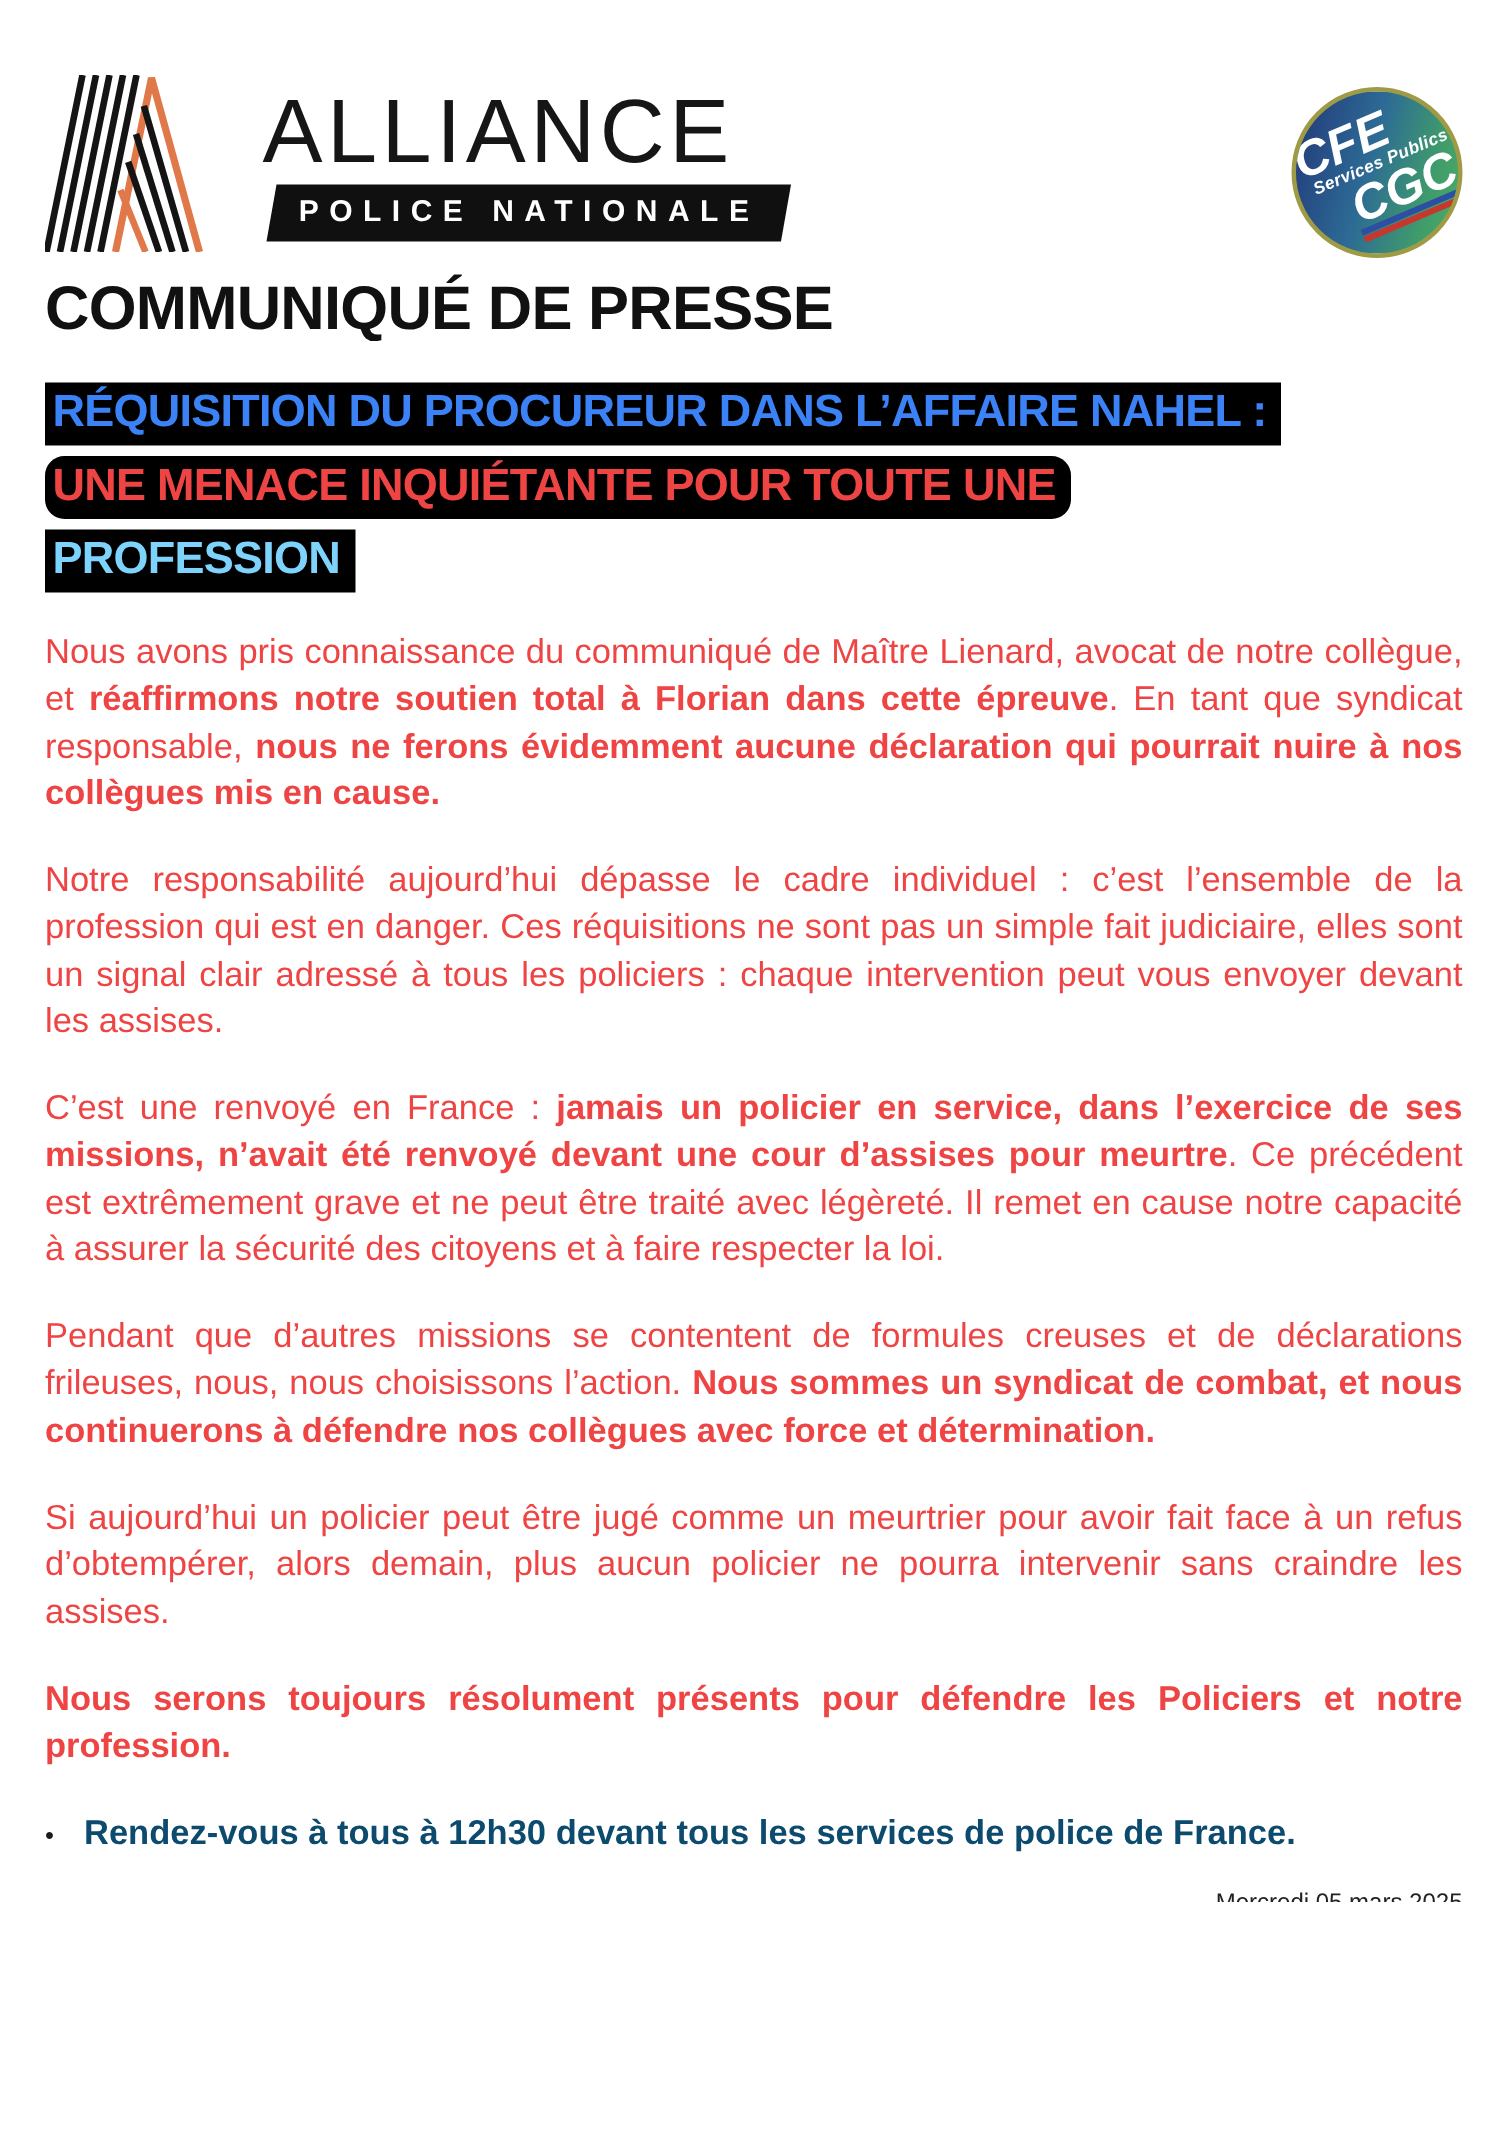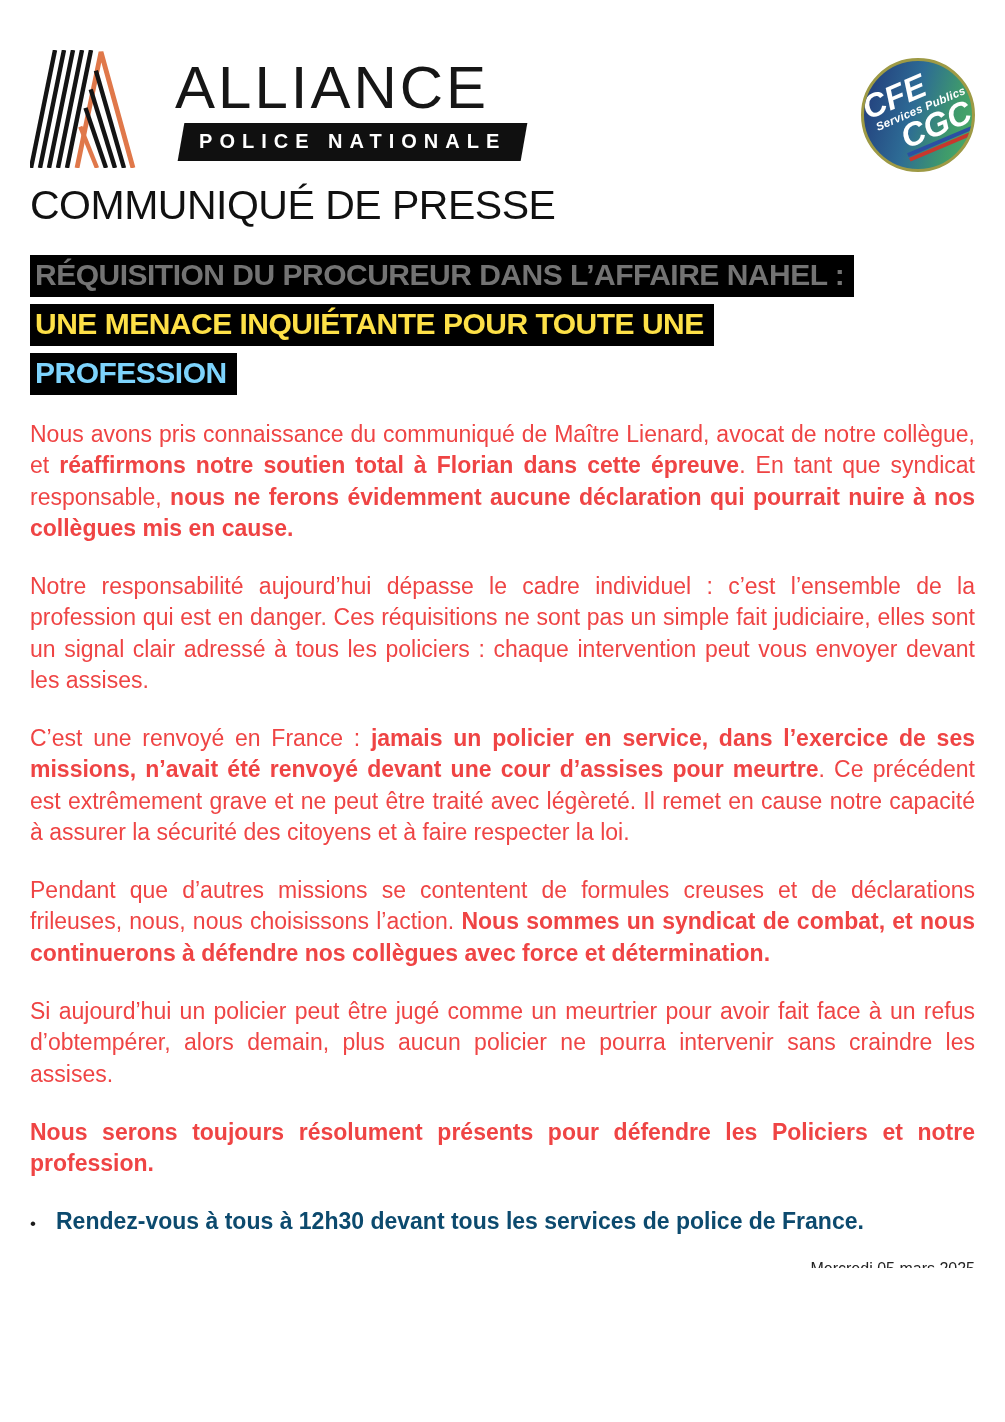--- a/index.html
+++ b/index.html
@@ -52,21 +52,21 @@
   .badge-cfe { font-size:33px; line-height:0.85; margin-right:30px; }
   .badge-sp  { font-size:11.5px; letter-spacing:0.3px; margin:1px 0 0 10px; white-space:nowrap; }
   .badge-cgc { font-size:33px; line-height:0.9; margin-left:26px; }
   .badge-stripes { margin-left:26px; width:76px; margin-top:1px; }
   .stripe { height:4px; }
   .stripe + .stripe { margin-top:1px; }
 
   
   .doc-type {
     margin-top:10px;
-    font-size:41px; font-weight:400; letter-spacing:-0.5px; color:#111111;
+    font-size:41px; font-weight:700; letter-spacing:-0.5px; color:#111111;
   }
 
   
   .headline { margin-top:26px; }
   .headline-line {
     display:table;
     color:#ffffff; background:#000000;
     font-size:30px; font-weight:700; letter-spacing:-0.5px;
     padding:3px 10px 5px 5px;
     margin-bottom:7px;
@@ -135,22 +135,22 @@
           </div>
         </div>
       </div>
 
     </div>
 
     <h1 class="doc-type">COMMUNIQUÉ DE PRESSE</h1>
   </header>
 
   <section class="headline" id="headline">
-      <div class="headline-line" style="background: rgb(0, 0, 0); color: #737373;">RÉQUISITION DU PROCUREUR DANS L’AFFAIRE NAHEL :</div>
-      <div class="headline-line" style="background: rgb(0, 0, 0); color: #fde047;">UNE MENACE INQUIÉTANTE POUR TOUTE UNE</div>
+      <div class="headline-line" style="background: rgb(0, 0, 0); color: #3b82f6;">RÉQUISITION DU PROCUREUR DANS L’AFFAIRE NAHEL :</div>
+      <div class="headline-line" style="background: rgb(0, 0, 0); color: #ef4444; border-radius: 13px;">UNE MENACE INQUIÉTANTE POUR TOUTE UNE</div>
       <div class="headline-line" style="background: rgb(0, 0, 0); color: #7dd3fc;">PROFESSION</div>
     </section>
 
   <main class="body-text" id="paragraphs">
       <p><span>Nous avons pris connaissance du communiqué de Maître Lienard, avocat de notre collègue, et </span><b>réaffirmons notre soutien total à Florian dans cette épreuve</b><span>. En tant que syndicat responsable, </span><b>nous ne ferons évidemment aucune déclaration qui pourrait nuire à nos collègues mis en cause.</b></p>
       <p><span>Notre responsabilité aujourd’hui dépasse le cadre individuel : c’est l’ensemble de la profession qui est en danger. Ces réquisitions ne sont pas un simple fait judiciaire, elles sont un signal clair adressé à tous les policiers : chaque intervention peut vous envoyer devant les assises.</span></p>
       <p><span>C’est une renvoyé en France : </span><b>jamais un policier en service, dans l’exercice de ses missions, n’avait été renvoyé devant une cour d’assises pour meurtre</b><span>. Ce précédent est extrêmement grave et ne peut être traité avec légèreté. Il remet en cause notre capacité à assurer la sécurité des citoyens et à faire respecter la loi.</span></p>
       <p><span>Pendant que d’autres missions se contentent de formules creuses et de déclarations frileuses, nous, nous choisissons l’action. </span><b>Nous sommes un syndicat de combat, et nous continuerons à défendre nos collègues avec force et détermination.</b></p>
       <p><span>Si aujourd’hui un policier peut être jugé comme un meurtrier pour avoir fait face à un refus d’obtempérer, alors demain, plus aucun policier ne pourra intervenir sans craindre les assises.</span></p>
       <p><b>Nous serons toujours résolument présents pour défendre les Policiers et notre profession.</b></p>

